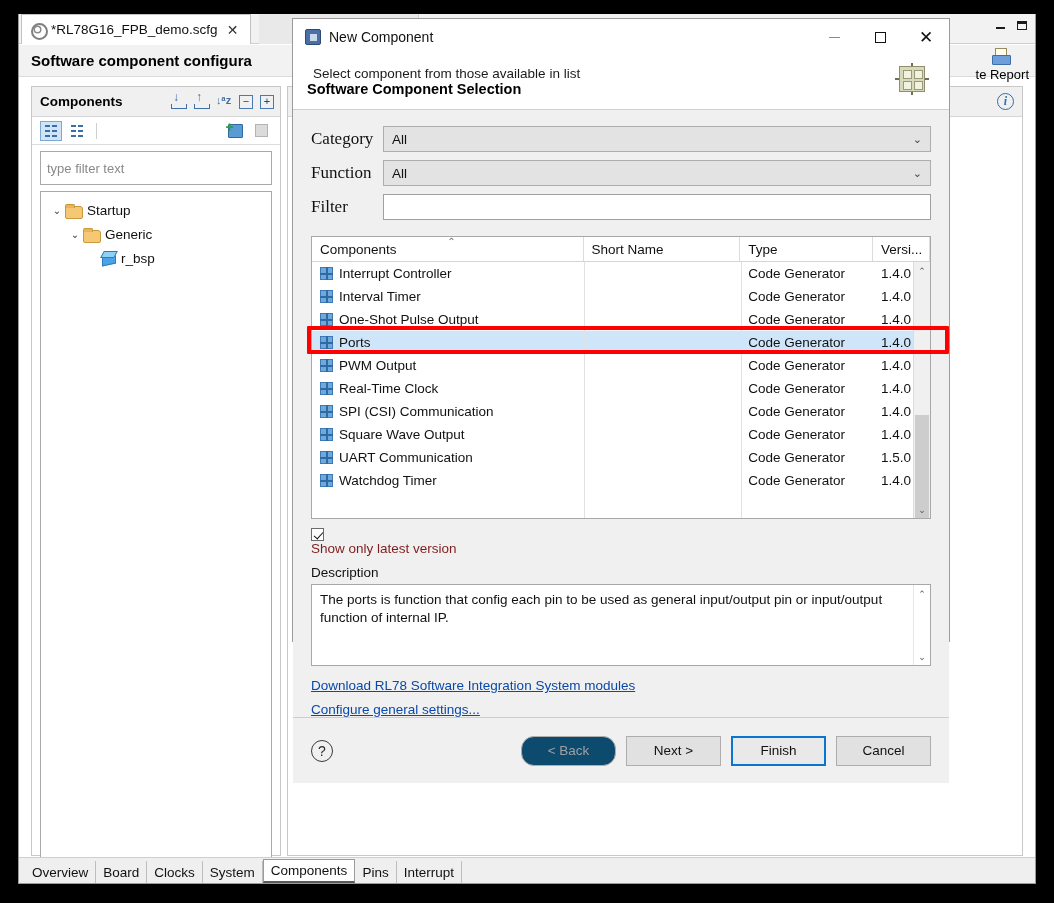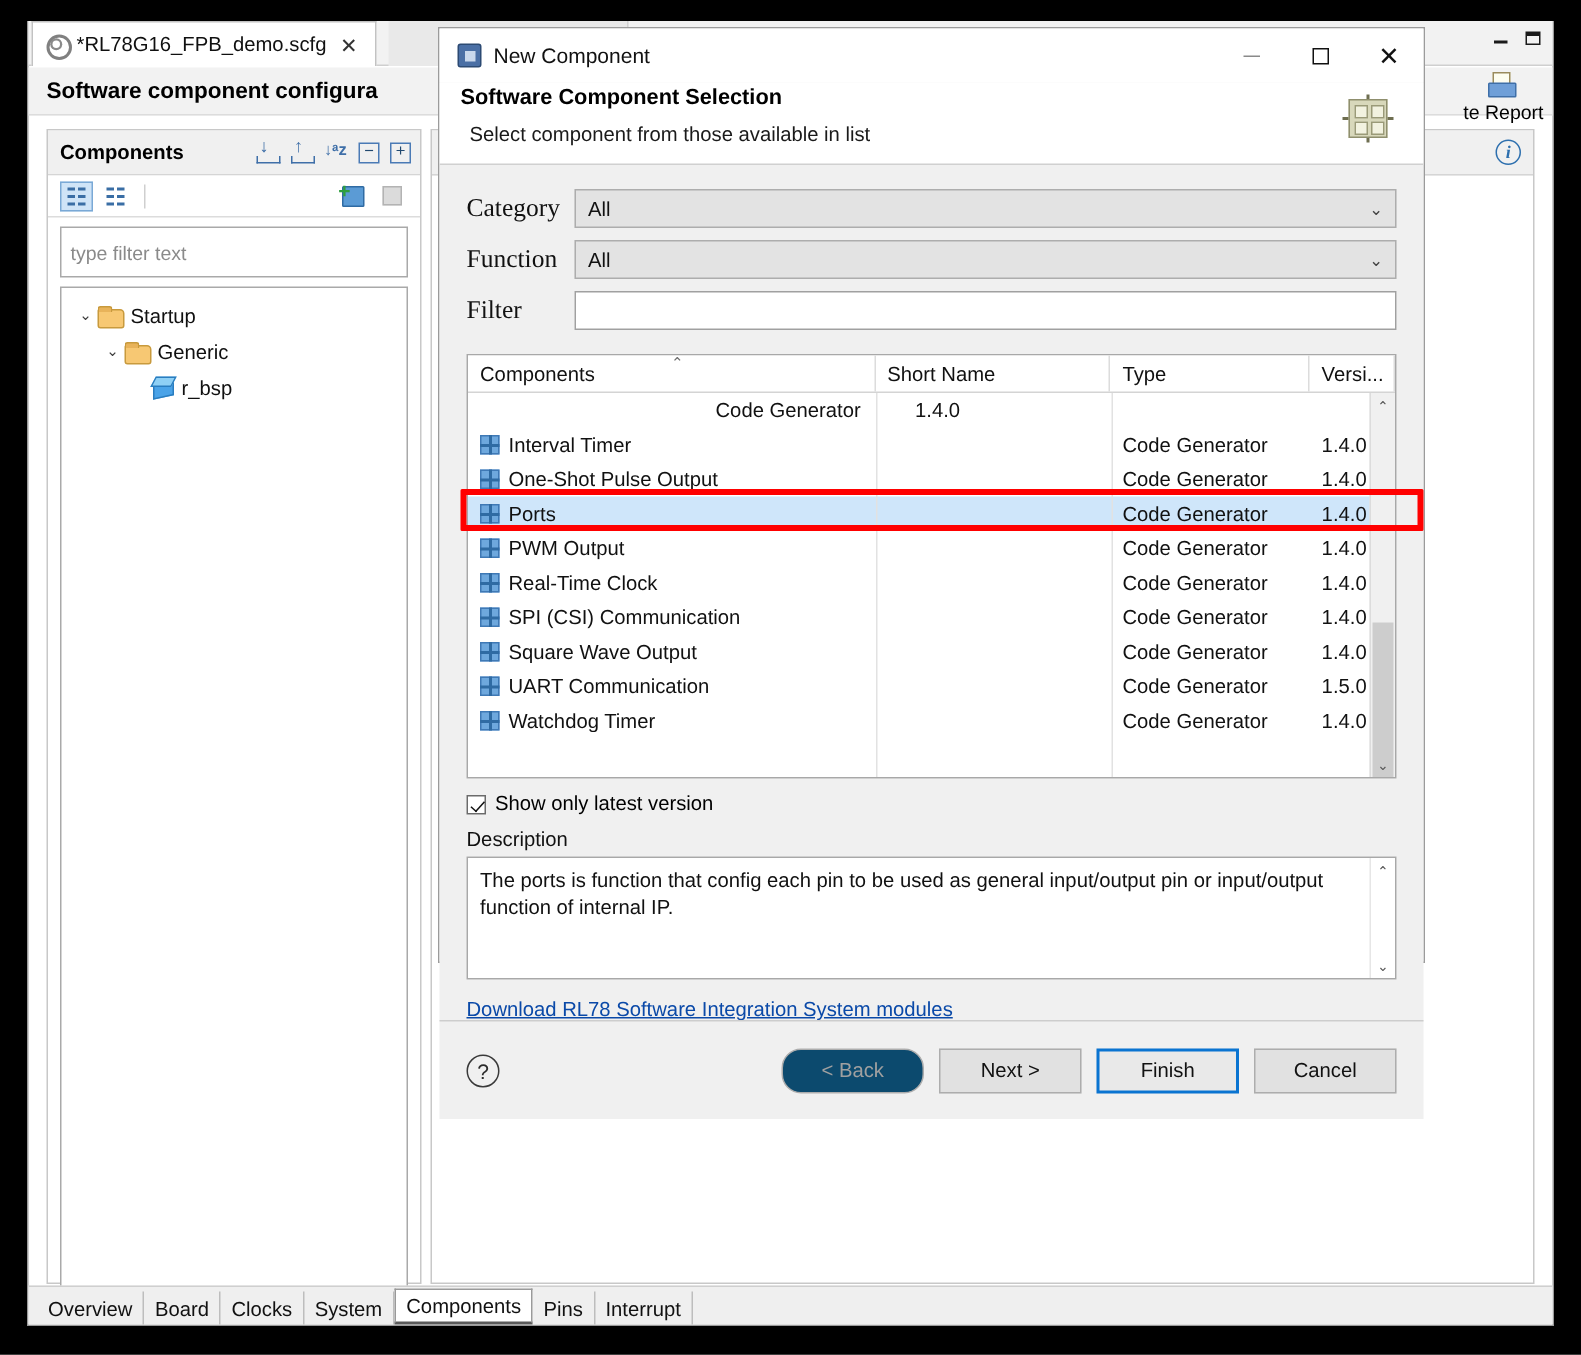--- a/index.html
+++ b/index.html
@@ -418,21 +418,21 @@
   #red-highlight {
     position:absolute;
     left: -5px; width: 642px;
     top: 89px; height: 28px;
     border: 4px solid #ff0000;
     pointer-events:none;
     z-index: 30;
     border-radius: 1px;
   }
 
-  .checkrow { display:flex;align-items:flex-end;margin-top:9px; font-size:13.5px;color:#000000; }
+  .checkrow { display:flex;align-items:flex-start;margin-top:9px; font-size:13.5px;color:#7f1d1d;flex-direction:column; }
   .chk {
     width:13px;height:13px;border:1px solid #6b6b6b;background:#fff;
     margin-right:6px;position:relative; cursor:pointer; flex-shrink:0;
   }
   .chk.checked::after {
     content:"";position:absolute;left:3.5px;top:0.5px;width:4px;height:8px;
     border:solid #111;border-width:0 1.6px 1.6px 0;transform:rotate(42deg);
   }
 
   #desc-label { margin-top:9px; font-size:13.5px; color:#111; }
@@ -608,22 +608,22 @@
       <span class="dbtn">
           <span class="dmax"></span>
         </span>
       <span class="dbtn">
           <span class="dclose">✕</span>
         </span>
     </span>
   </div>
 
   <div id="dlg-header">
+    <div id="dlg-header-sub">Select component from those available in list</div>
     <div id="dlg-header-title">Software Component Selection</div>
-    <div id="dlg-header-sub">Select component from those available in list</div>
     <div id="dlg-header-icon">
       <span class="chip-big">
         <span class="leg-h"></span><span class="leg-v"></span>
         <span class="body"></span>
         <span class="q q1"></span><span class="q q2"></span><span class="q q3"></span><span class="q q4"></span>
       </span>
     </div>
   </div>
 
   <div id="dlg-body">
@@ -667,20 +667,24 @@
         <div class="th col-ver">
           <span>Versi...</span>
         </div>
       </div>
 
       <div id="comp-table-body">
         <div class="colline" style="left:272px"></div>
         <div class="colline" style="left:429px"></div>
 
         <div class="trow">
+          <span class="tc c1">
+              <span class="grid-ico"></span>
+              <span>Interrupt Controller</span>
+            </span>
           <span class="tc c2"></span>
           <span class="tc c3">Code Generator</span>
           <span class="tc c4">1.4.0</span>
         </div>
         <div class="trow">
           <span class="tc c1">
               <span class="grid-ico"></span>
               <span>Interval Timer</span>
             </span>
           <span class="tc c2"></span>
@@ -779,20 +783,21 @@
 
     <div id="desc-box">
       <div id="desc-text">The ports is function that config each pin to be used as general input/output pin or input/output function of internal IP.</div>
       <div id="desc-scroll">
         <div class="sb-arrow">⌃</div>
         <div class="sb-arrow">⌄</div>
       </div>
     </div>
 
     <a class="dlink" id="link1">Download RL78 Software Integration System modules</a>
+    <a class="dlink" id="link2">Configure general settings...</a>
 
     <div id="dlg-blank"></div>
   </div>
 
   <div id="dlg-footer">
     <span id="help-ico">?</span>
     <span id="footer-spacer"></span>
     <span class="dlgbtn disabled">&lt; Back</span>
     <span class="dlgbtn">Next &gt;</span>
     <span class="dlgbtn default">Finish</span>

